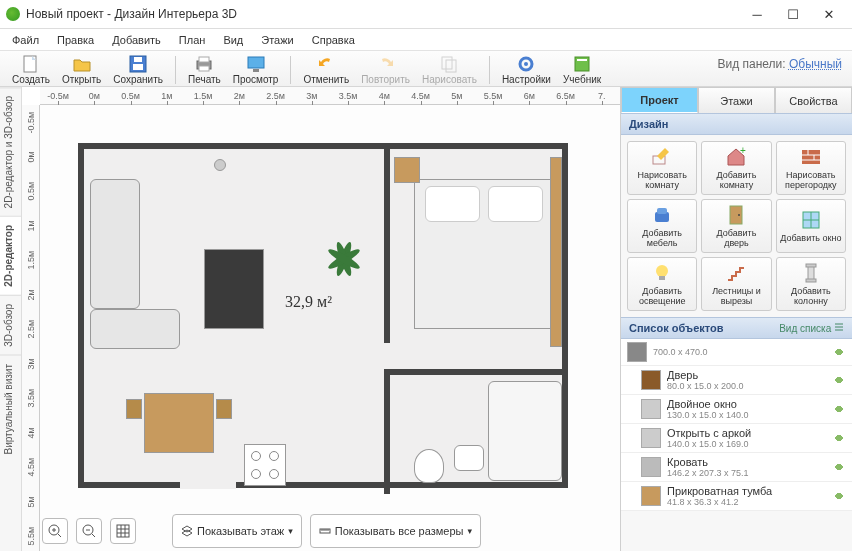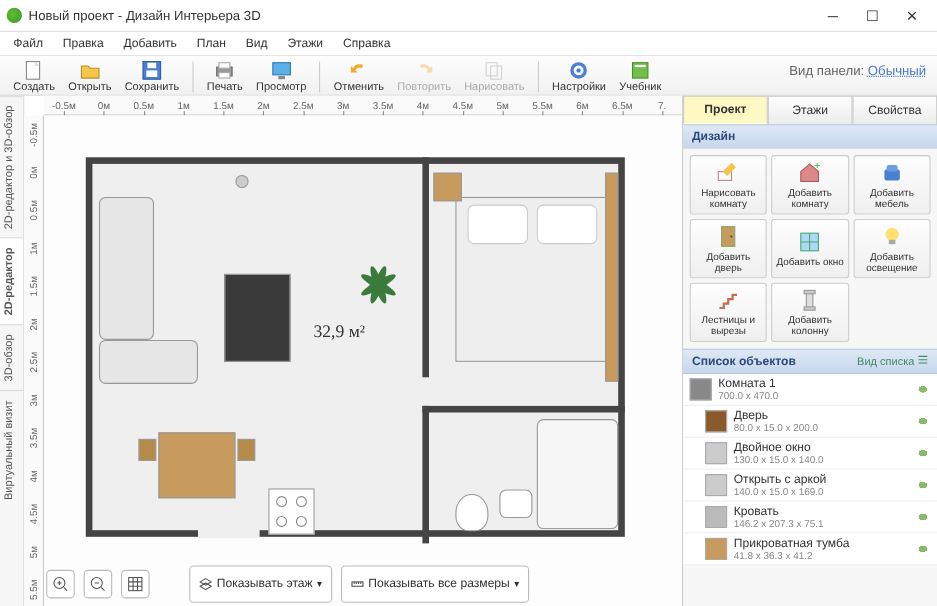--- a/index.html
+++ b/index.html
@@ -34,21 +34,21 @@
 .room { position: absolute; left: 38px; top: 38px; width: 490px; height: 345px; background: #f0efef; border: 6px solid #444; }
 .partition { position: absolute; background: #444; }
 .area-label { position: absolute; left: 245px; top: 188px; font-size: 16px; font-family: serif; color: #333; }
 .furn { position: absolute; background: #ddd; border: 1px solid #999; }
 .bottombar { position: absolute; left: 20px; bottom: 6px; display: flex; gap: 8px; align-items: center; }
 .bbtn { width: 26px; height: 26px; border: 1px solid #bbb; border-radius: 4px; display:flex; align-items:center; justify-content:center; background:#fff; font-size: 13px; }
 .bbtn2 { height: 26px; padding: 16px 8px; border: 1px solid #bbb; border-radius: 4px; background:#fff; display:flex; align-items:center; gap:4px; font-size:11px; }
 .right { width: 232px; border-left: 1px solid #cfcfcf; background: #f7f7f7; display: flex; flex-direction: column; }
 .rtabs { display: flex; height: 26px; }
 .rtab { flex: 1; display:flex; align-items:center; justify-content:center; font-size:11px; border:1px solid #ccc; background: linear-gradient(#fdfdfd,#ececec); border-bottom: none; }
-.rtab.active { background: #fef9c3; font-weight: bold; border-bottom: 1px solid #fff; }
+.rtab.active { background: #7dd3fc; font-weight: bold; border-bottom: 1px solid #fff; }
 .rsection-h { background: linear-gradient(#dfe9f5,#c7d7ec); padding: 4px 8px; font-size: 11px; font-weight: bold; color: #2a4a7a; border-top: 1px solid #b3c5dd; border-bottom: 1px solid #b3c5dd; display:flex; justify-content:space-between; align-items:center; }
 .rsection-h .viewlink { font-weight: normal; font-size: 10px; color: #486; margin-left: 10px; }
 .tool-grid { display: grid; grid-template-columns: repeat(3, 1fr); gap: 4px; padding: 6px; }
 .tool { background: linear-gradient(#fefefe,#efefef); border: 1px solid #ccc; border-radius: 3px; height: 54px; display:flex; flex-direction:column; align-items:center; justify-content:center; gap:2px; font-size:9px; text-align:center; padding: 2px; }
 .tool .tico { width: 22px; height: 22px; }
 .objlist { flex:1; overflow:auto; }
 .objrow { display:flex; align-items:center; padding:3px 6px; gap:6px; border-bottom:1px solid #eee; background:#fff; }
 .objrow .oico { width:20px; height:20px; background:#ddd; border:1px solid #aaa; }
 .objrow .otxt { flex:1; display:flex; flex-direction:column; }
 .objrow .oname { font-size:11px; }
@@ -318,20 +318,30 @@
         </div>
       <div class="tool">
           <svg class="tico">
             <polygon points="3,10 11,3 19,10 19,19 3,19" fill="#d88" stroke="#a55"></polygon>
             <text x="15" y="8" font-size="10" fill="#3a3">+</text>
           </svg>
           <span>Добавить комнату</span>
         </div>
       <div class="tool">
           <svg class="tico">
+            <rect x="2" y="4" width="18" height="14" fill="#c96b4a"></rect>
+            <line x1="2" y1="9" x2="20" y2="9" stroke="#fff"></line>
+            <line x1="2" y1="14" x2="20" y2="14" stroke="#fff"></line>
+            <line x1="8" y1="4" x2="8" y2="9" stroke="#fff"></line>
+            <line x1="14" y1="9" x2="14" y2="14" stroke="#fff"></line>
+          </svg>
+          <span>Нарисовать перегородку</span>
+        </div>
+      <div class="tool">
+          <svg class="tico">
             <rect x="4" y="8" width="14" height="10" rx="2" fill="#4a7fd1"></rect>
             <rect x="6" y="4" width="10" height="6" rx="2" fill="#6a9fe1"></rect>
           </svg>
           <span>Добавить мебель</span>
         </div>
       <div class="tool">
           <svg class="tico">
             <rect x="5" y="2" width="12" height="18" fill="#c79a5e" stroke="#8a6"></rect>
             <circle cx="14" cy="11" r="1" fill="#444"></circle>
           </svg>
@@ -372,21 +382,20 @@
       <span class="viewlink"><span>Вид списка</span> <svg width="10" height="10" style="display:inline">
             <line x1="1" y1="2" x2="9" y2="2" stroke="#486"></line>
             <line x1="1" y1="5" x2="9" y2="5" stroke="#486"></line>
             <line x1="1" y1="8" x2="9" y2="8" stroke="#486"></line>
           </svg></span>
     </div>
     <div class="objlist" id="objlist">
         <div class="objrow">
           <div class="oico" style="background:#888"></div>
     <div class="otxt">
-            <div class="oname">Комната 1</div>
             <div class="odims">700.0 x 470.0</div>
           </div>
     <div class="eye"></div>
         </div>
         <div class="objrow indent1">
           <div class="oico" style="background:#8a5a2a"></div>
     <div class="otxt">
             <div class="oname">Дверь</div>
             <div class="odims">80.0 x 15.0 x 200.0</div>
           </div>

